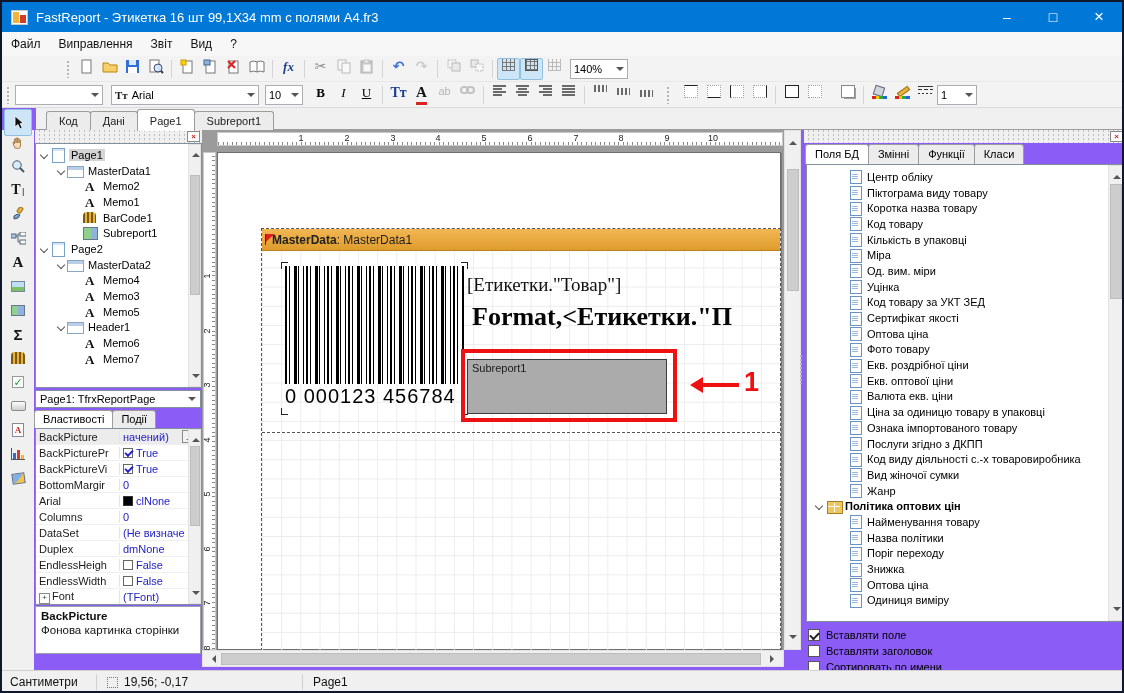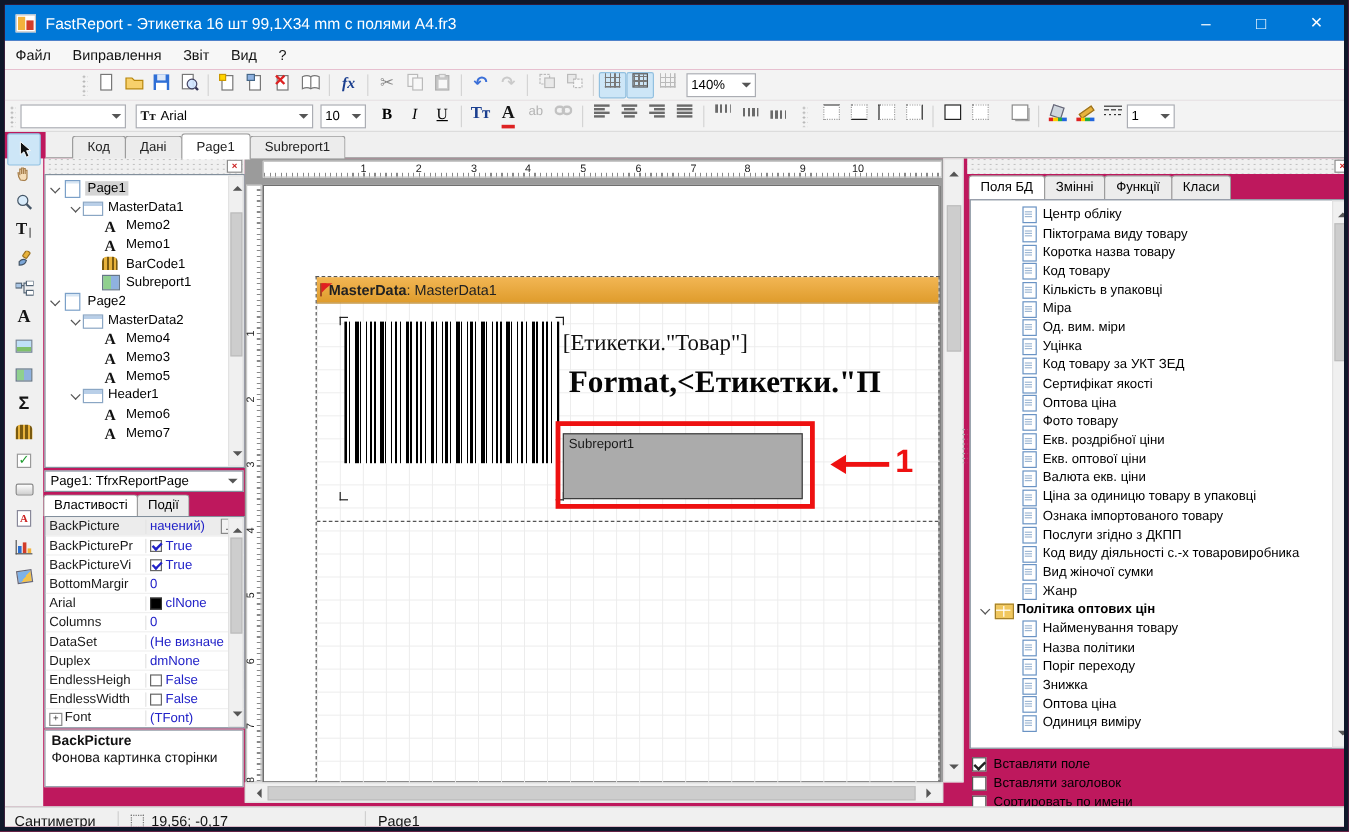--- a/index.html
+++ b/index.html
@@ -1,17 +1,17 @@
 <!DOCTYPE html>
 <html><head>
 <meta charset="utf-8">
 <style>
 *{box-sizing:border-box;margin:0;padding:0}
 body{font-family:"Liberation Sans","DejaVu Sans",sans-serif;background:#444}
-.window{position:relative;width:1124px;height:693px;background:#be185d;border:4px solid #0f172a;overflow:hidden}
+.window{position:relative;width:1124px;height:693px;background:#8b5cf6;border:2px solid #0f172a;overflow:hidden}
 
 .titlebar{position:absolute;left:0;top:0;width:100%;height:30px;background:#0078d7;color:#fff;display:flex;align-items:center;font-size:13px}
 .appicon{width:17px;height:15px;margin:0 8px 0 9px;background:#fff;border:1px solid #c8c8c8;position:relative}
 .appicon::before{content:"";position:absolute;left:1px;top:1px;width:6px;height:11px;background:#f3b33c}
 .appicon::after{content:"";position:absolute;right:1px;top:4px;width:6px;height:8px;background:#d23c28}
 .wbtns{margin-left:auto;display:flex;height:100%}
 .wbtn{width:46px;height:100%;display:flex;align-items:center;justify-content:center;font-size:14px;color:#fff}
 
 .menubar{position:absolute;left:0;top:30px;width:100%;height:24px;background:#f7f7f7;display:flex;align-items:center;font-size:12px;color:#111}
 .menuitem{padding:4px 9px}
@@ -49,21 +49,21 @@
 .cstrip{position:relative;width:15px;height:14px}
 .cstrip::after{content:"";position:absolute;left:0;bottom:0;width:100%;height:3px;background:linear-gradient(90deg,#d22 0 25%,#fc0 25% 50%,#2a4 50% 75%,#26d 75%)}
 .fillico::before{content:"";position:absolute;left:2px;top:1px;width:8px;height:8px;background:#cfd6de;border:1px solid #667;transform:rotate(18deg)}
 .penico::before{content:"";position:absolute;left:2px;top:4px;width:11px;height:3px;background:#e8b33c;border:1px solid #997020;transform:rotate(-35deg)}
 .lstyle{width:15px;height:10px;background-repeat:no-repeat;background-image:linear-gradient(#333,#333),repeating-linear-gradient(90deg,#333 0 4px,transparent 4px 6px),repeating-linear-gradient(90deg,#333 0 2px,transparent 2px 4px);background-size:15px 1px,15px 1px,15px 1px;background-position:0 1px,0 4px,0 8px}
 .gr{width:13px;height:12px;background-image:repeating-linear-gradient(0deg,#777 0 1px,transparent 1px 4px),repeating-linear-gradient(90deg,#777 0 1px,transparent 1px 4px)}
 
 .tabbar{position:absolute;left:34px;top:106px;width:1090px;height:22px;border-bottom:1px solid #9c9c9c;background:#f0f0f0}
 .dtab{position:relative;float:left;height:20px;margin-top:2px;padding:3px 12px 0;font-size:11px;border:1px solid #9c9c9c;border-bottom:none;border-radius:3px 3px 0 0;margin-left:-1px;background:#ececec;color:#222;top:1px}
 .dtab.selected{background:#fff;height:22px;margin-top:0;padding-top:5px;z-index:2}
-.dtab:first-child{margin-left:22px}
+.dtab:first-child{margin-left:10px}
 .seltool{position:absolute;left:2px;top:107px;width:28px;height:27px;background:#cde6f7;border:1px solid #90c0e2;border-radius:2px;display:flex;align-items:center;justify-content:center;z-index:3}
 
 .toolcol{position:absolute;left:0;top:128px;width:32px;height:540px;background:#f0f0f0}
 .tico{width:28px;height:24px;margin:0 2px;display:flex;align-items:center;justify-content:center}
 .serifA{font-family:"Liberation Serif",serif;font-weight:bold;font-size:15px;color:#151515}
 .sigma{font-size:15px;font-weight:bold;color:#151515}
 .tt{font-family:"Liberation Serif",serif;font-weight:bold;font-size:14px;color:#151515}
 .bcico{width:14px;height:12px;border-radius:4px 4px 0 0;background:repeating-linear-gradient(90deg,#7a5a10 0 2px,#e8b33c 2px 4px)}
 .chkico{width:12px;height:12px;background:#fff;border:1px solid #999;color:#1f9d2f;font-size:11px;line-height:10px;text-align:center;font-weight:bold}
 .shapeico{width:15px;height:10px;border:1px solid #8a8a8a;border-radius:2px;background:linear-gradient(#fdfdfd,#cfcfcf)}
@@ -730,20 +730,21 @@
           <span>: MasterData1</span>
         </div>
         <div class="banddash"></div>
 
         <div class="obj" style="left:23px;top:37px;width:179px;height:145px">
           <div class="hd tl"></div>
             <div class="hd tr"></div>
             <div class="hd bl"></div>
             <div class="hd br"></div>
           <div class="bars"></div>
+          <div class="digits">0 000123 456784</div>
         </div>
 
         <div class="obj memo1" style="left:205px;top:45px;width:307px;height:27px">
           <div class="hd tl"></div><div class="hd tr"></div>
           <span>[Етикетки."Товар"]</span>
         </div>
 
         <div class="obj memo2" style="left:210px;top:73px;width:304px;height:38px">
           <div class="hd tl"></div><div class="hd tr"></div><div class="hd br"></div>
           <span>Format,&lt;Етикетки."П</span>

